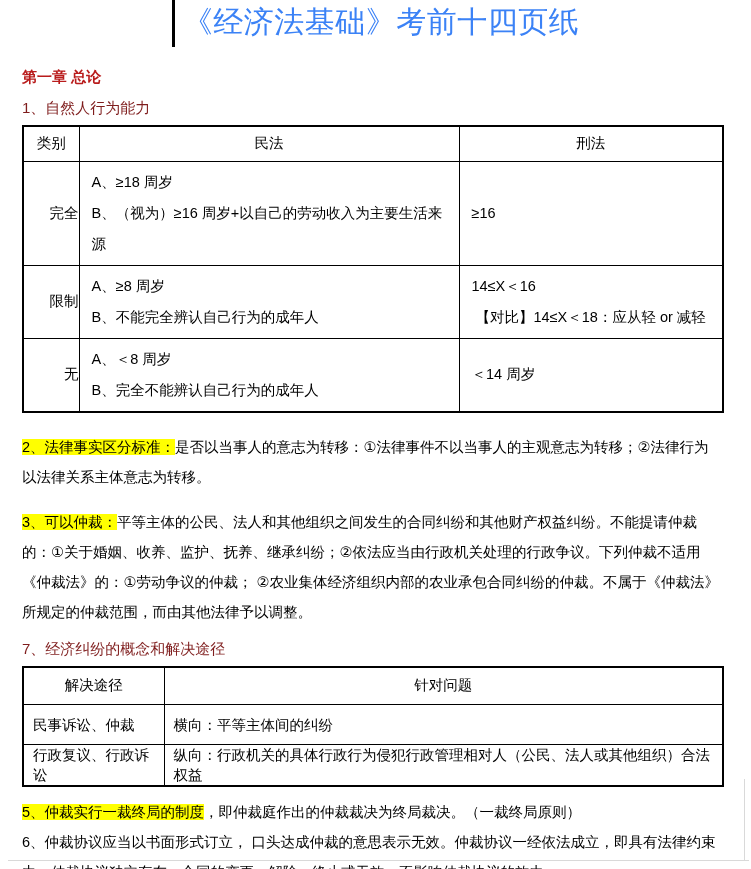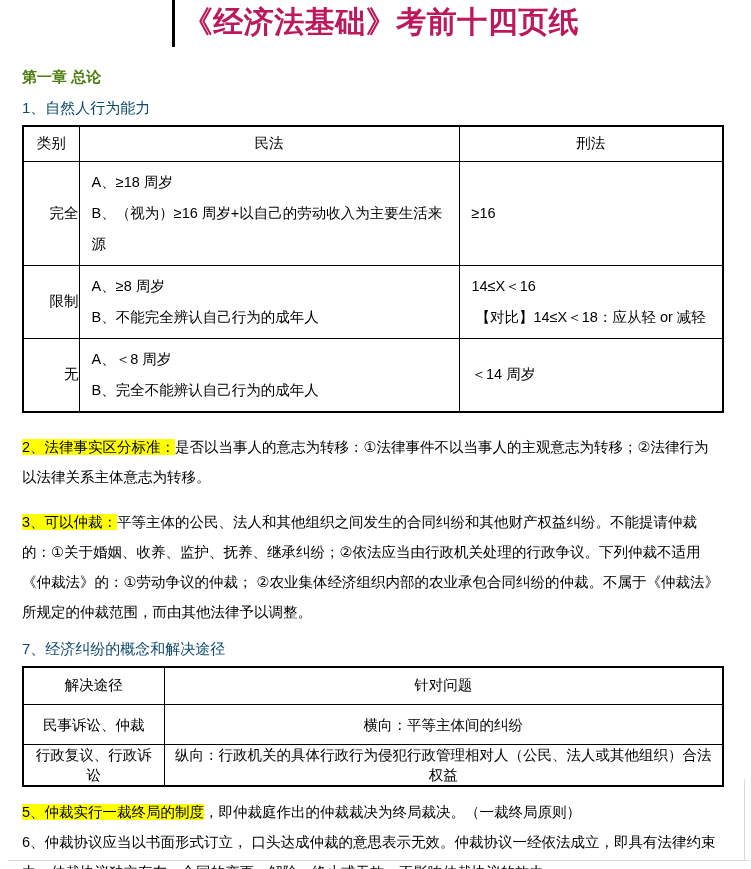--- a/index.html
+++ b/index.html
@@ -24,39 +24,39 @@
     height: 50px;
   }
   .title-bar {
     width: 3px;
     height: 47px;
     background: #000;
     margin-right: 8px;
   }
   .doc-title {
     font-size: 30px;
-    font-weight: bold;
-    color: #be185d;
+    font-weight: normal;
+    color: #3b82f6;
     line-height: 44px;
     letter-spacing: 0.5px;
     white-space: nowrap;
   }
   
   .content { padding: 0 29px 0 22px; }
   .chapter-heading {
     margin-top: 17px;
     font-size: 15px;
     font-weight: bold;
-    color: #4d7c0f;
+    color: #b91c1c;
     line-height: 20px;
   }
   .sub-heading {
     font-size: 15px;
     font-weight: normal;
-    color: #0c4a6e;
+    color: #7f1d1d;
     line-height: 20px;
   }
   .sub-heading.s1 { margin-top: 11px; }
   .sub-heading.s4 { margin-top: 12px; }
   
   table {
     border-collapse: collapse;
     width: 100%;
     table-layout: fixed;
   }
@@ -64,21 +64,21 @@
   .tbl2 { margin-top: 7px; }
   th, td { border: 1px solid #000; font-size: 14.5px; font-weight: normal; }
   table { border: 2px solid #000; }
   th { text-align: center; }
   .tbl1 th { height: 35px; }
   .tbl1 td { padding: 5px 0; }
   .cat-cell { text-align: right; }
   .cell-line { line-height: 31px; padding: 0 12px; white-space: pre-wrap; }
   .tbl2 th { height: 38px; }
   .tbl2 td { height: 40px; }
-  .tbl2 td .cell-line { line-height: 20px; padding: 0 9px; text-align: center; }
+  .tbl2 td .cell-line { line-height: 20px; padding: 0 9px; }
   
   .para {
     font-size: 14.5px;
     line-height: 30px;
     white-space: pre-wrap;
     word-break: break-all;
   }
   .p2 { margin-top: 19px; }
   .p3 { margin-top: 15px; }
   .p5 { margin-top: 10px; }

